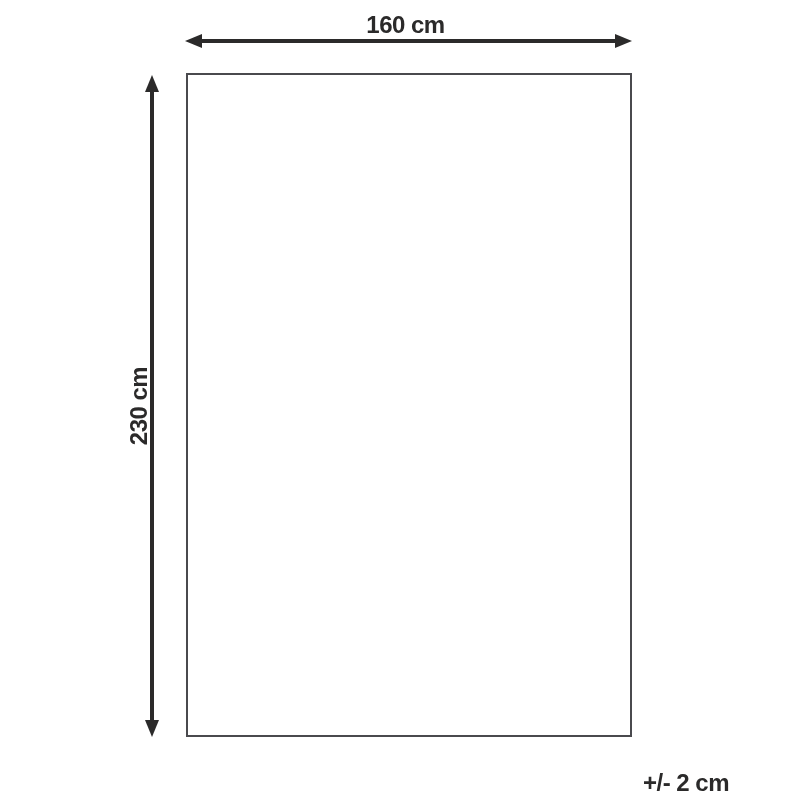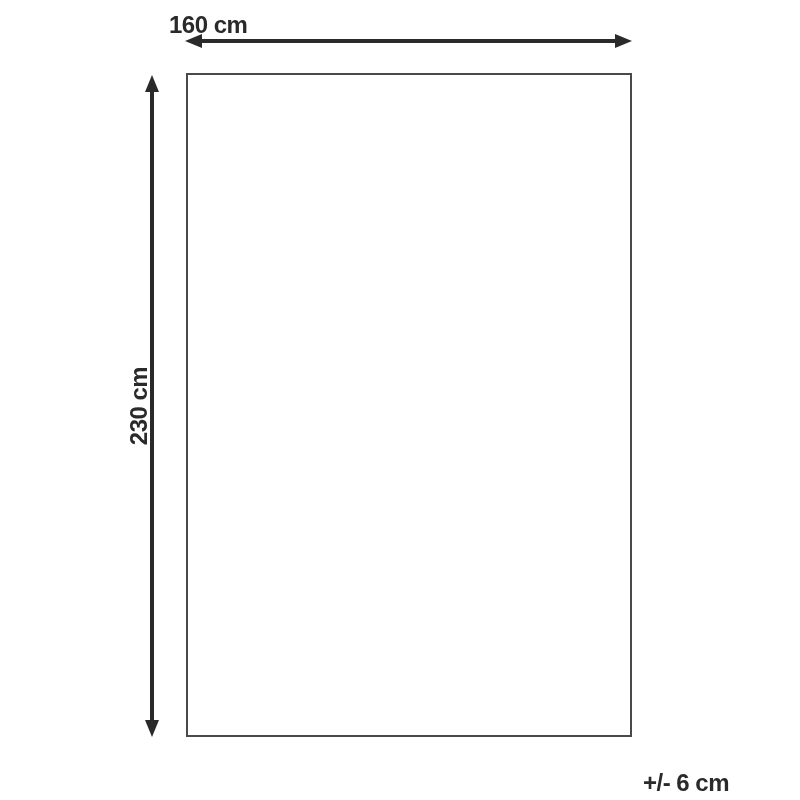--- a/index.html
+++ b/index.html
@@ -91,24 +91,24 @@
   .dim-label {
     position: absolute;
     color: var(--label-text);
     font-weight: bold;
     font-size: 24px;
     line-height: 26px;
     letter-spacing: -0.5px;
     white-space: nowrap;
   }
   .width-label {
-    left: 169px;
+    left: 182px;
     width: 447px;
     top: 12px;
-    text-align: left;
+    text-align: center;
   }
   .height-label {
     left: 139px;
     top: 406px;
     transform: translate(-50%, -50%) rotate(-90deg);
   }
   .tolerance-label {
     left: 643px;
     top: 770px;
   }
@@ -127,15 +127,15 @@
   </div>
   <div class="dim-label width-label">160 cm</div>
 
   <div class="v-arrow">
     <div class="head head-up"></div>
     <div class="line"></div>
     <div class="head head-down"></div>
   </div>
   <div class="dim-label height-label">230 cm</div>
 
-  <div class="dim-label tolerance-label">+/- 6 cm</div>
+  <div class="dim-label tolerance-label">+/- 2 cm</div>
 
 </div>
 
 </body></html>

